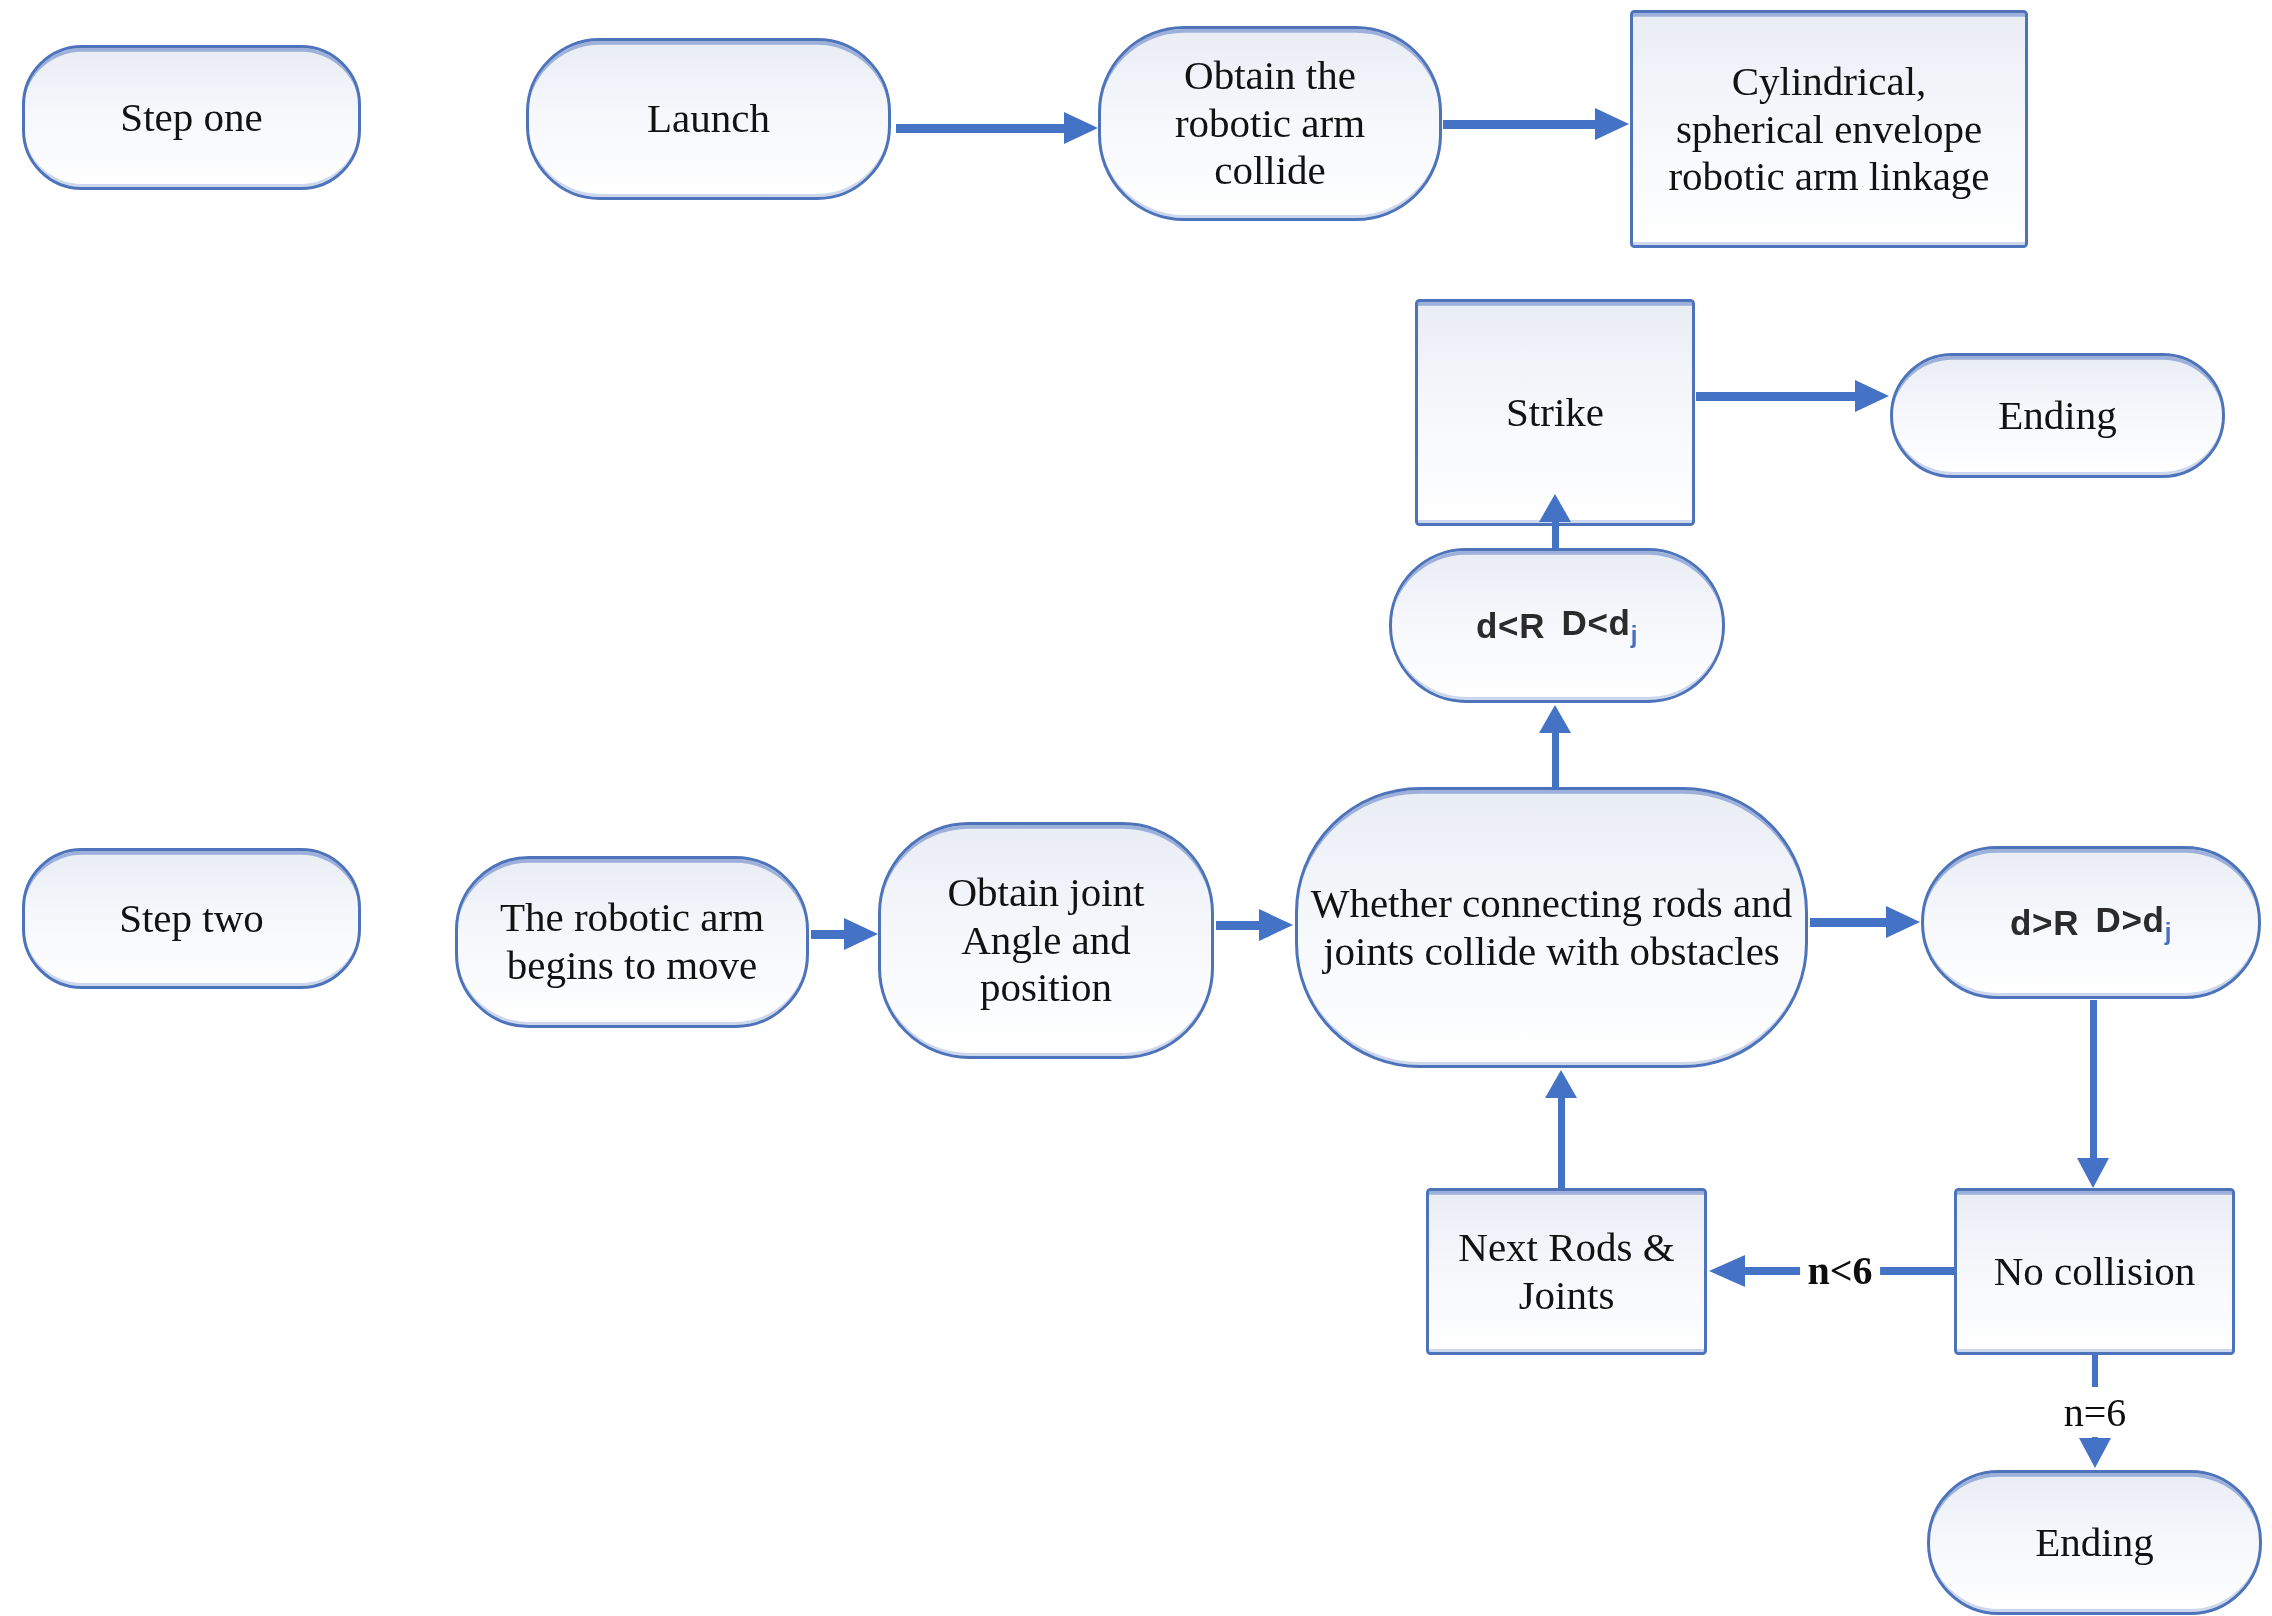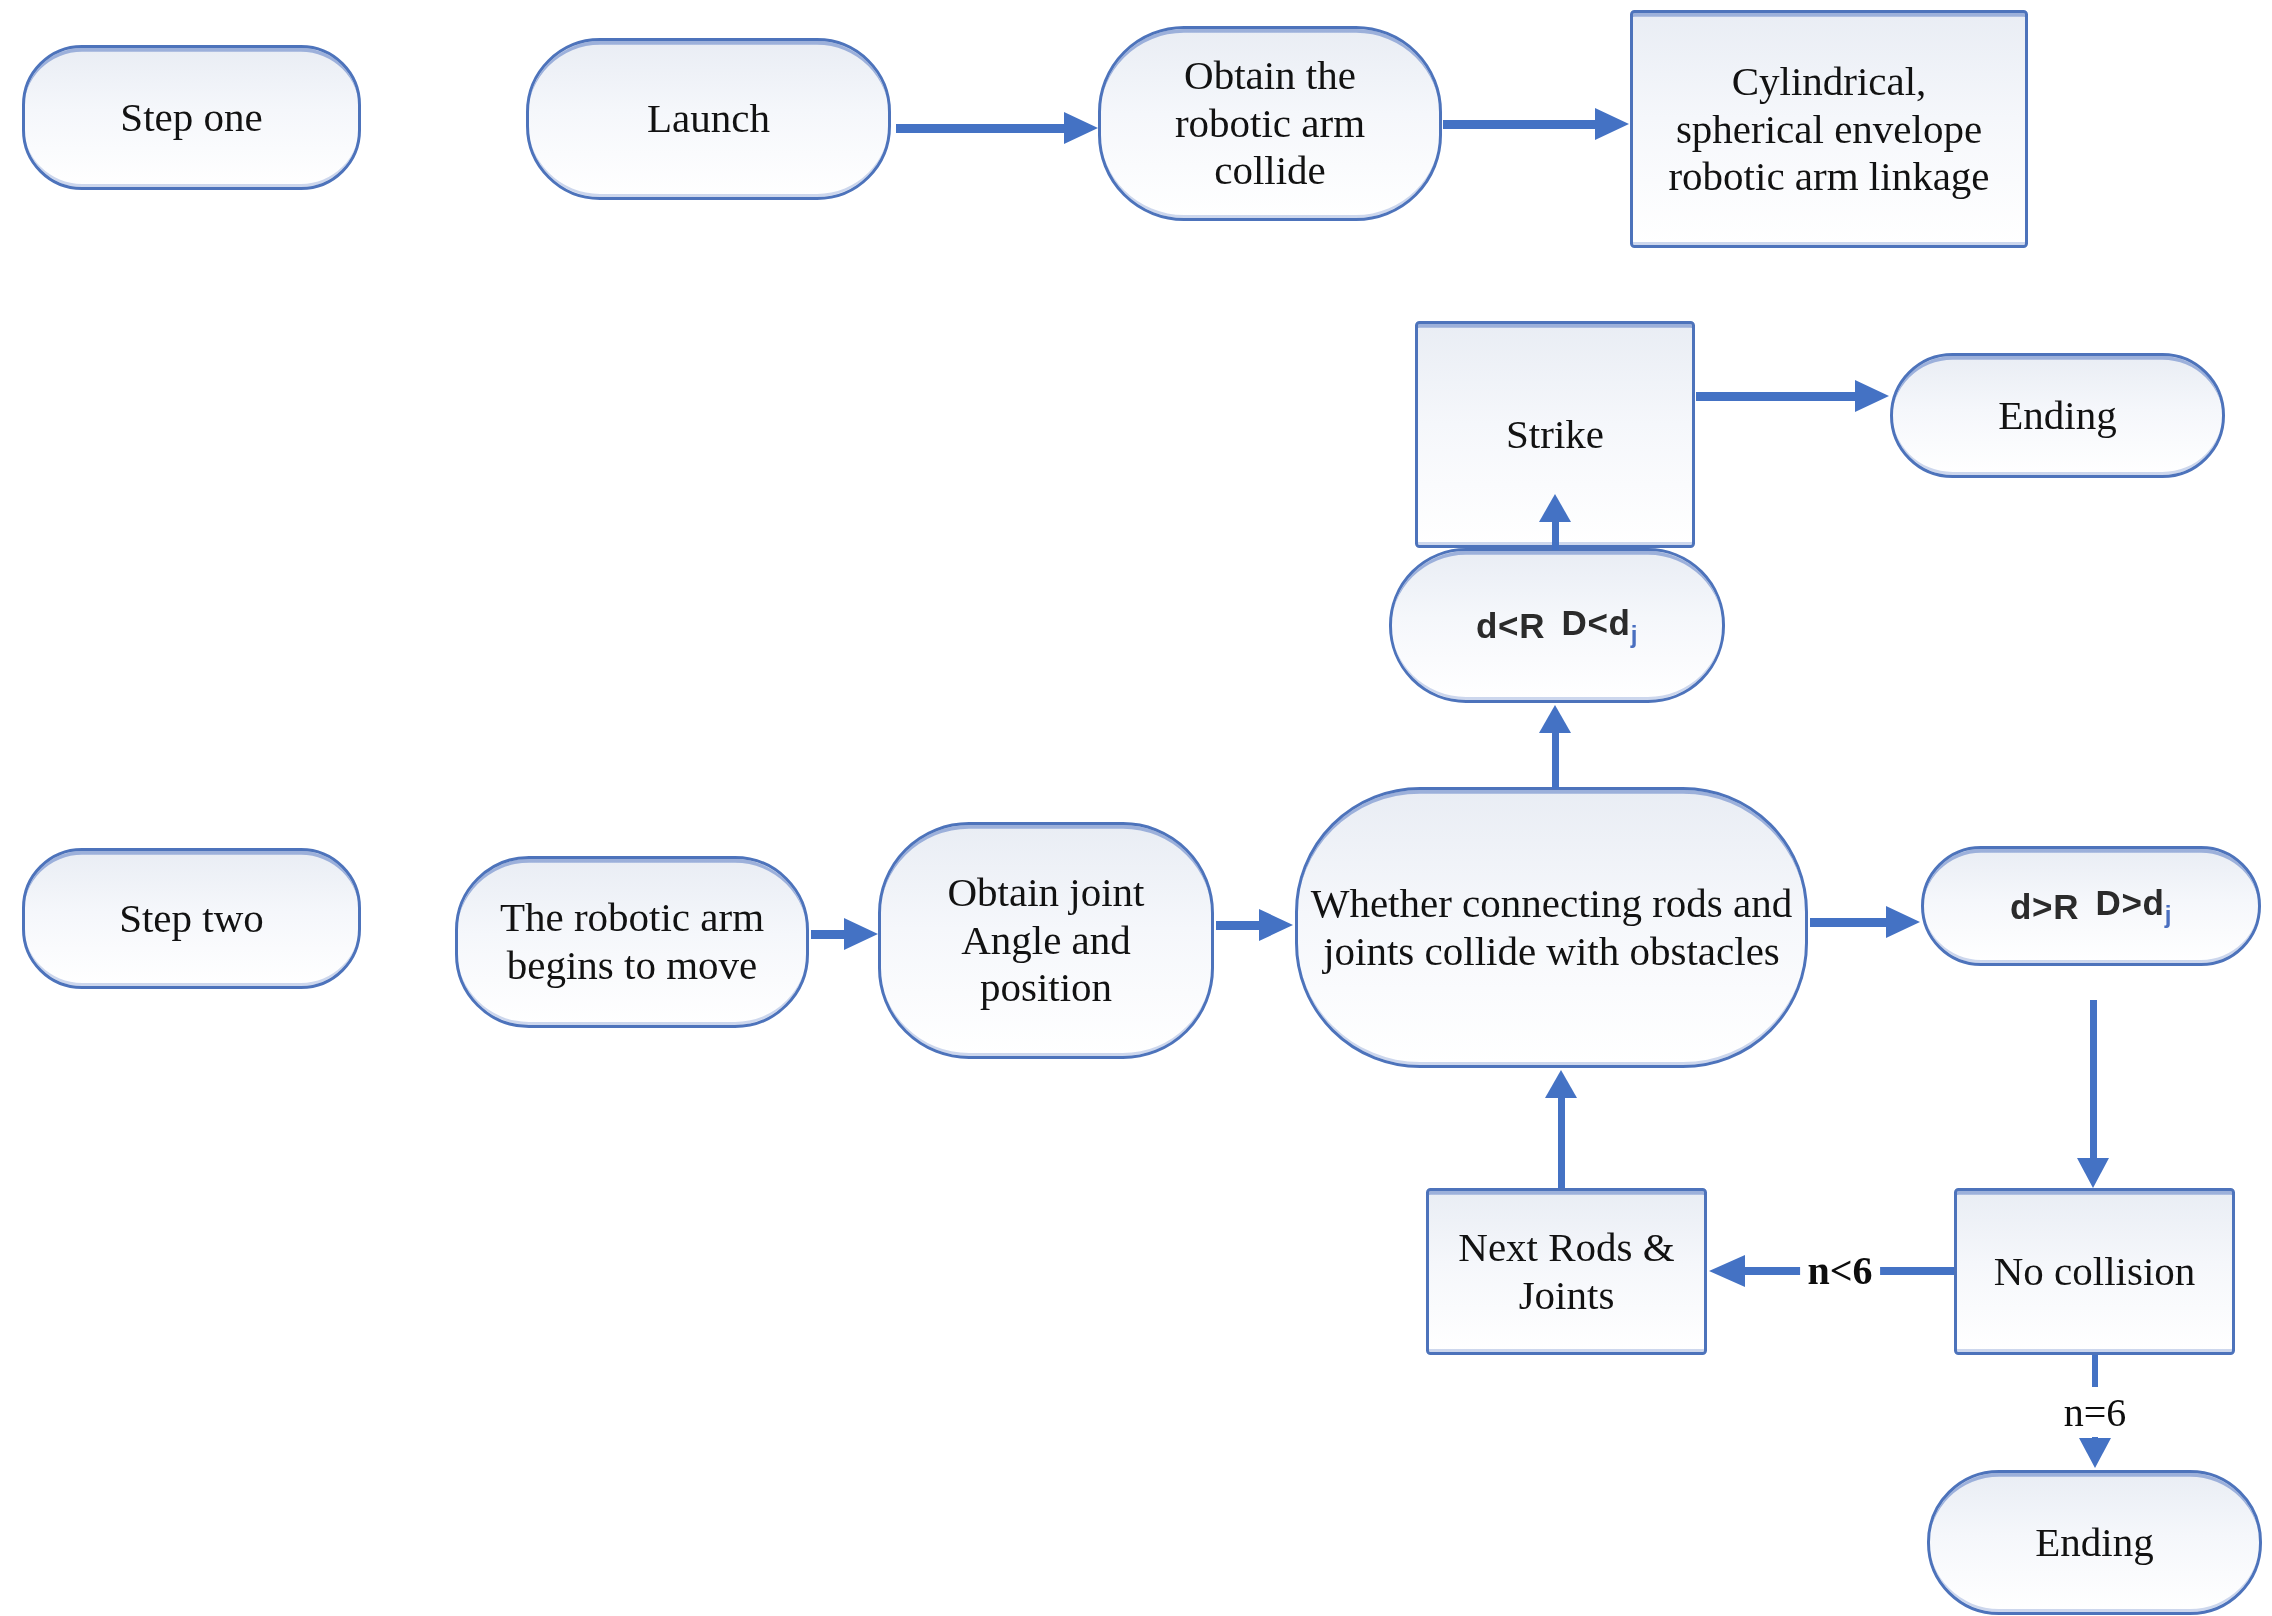--- a/index.html
+++ b/index.html
@@ -34,28 +34,28 @@
     font-family:"Liberation Sans","DejaVu Sans",sans-serif;
     font-weight:600;font-size:35px;line-height:1.0;color:#2b2b2b;
     flex-direction:row;gap:16.4px;letter-spacing:0.7px;
   }
   .cond sub{font-size:24px;color:#4a6fc0;font-weight:700;}
   
   .n-step-one     {left:22px;  top:45px;   width:339px; height:145px; border-radius:60px;}
   .n-launch       {left:526px; top:38px;   width:365px; height:162px; border-radius:74px;}
   .n-obtain-status{left:1098px;top:26px;   width:344px; height:195px; border-radius:86px; padding:0 22px;}
   .n-linkage      {left:1630px;top:10.4px;   width:398px; height:238px; padding:0 33px;}
-  .n-strike       {left:1415px;top:299px;  width:280px; height:227px;margin-top:22px;}
+  .n-strike       {left:1415px;top:299px;  width:280px; height:227px;}
   .n-ending-top   {left:1890px;top:353px;  width:335px; height:125px; border-radius:63px;}
   .n-cond-strike  {left:1389px;top:548px;  width:336px; height:155px; border-radius:77px;}
   .n-step-two     {left:22px;  top:848px; width:339px; height:141px; border-radius:60px;}
   .n-begin-move   {left:455px; top:856px; width:354px; height:172px; border-radius:74px; padding:14px 11px;}
   .n-obtain-joint {left:878px;top:822px; width:336px; height:237px; border-radius:91px; padding:0 45px;}
   .n-whether      {left:1295px;top:787px; width:513px; height:281px; border-radius:125px; padding:0 7.4px;align-items:center;}
-  .n-cond-pass    {left:1921px;top:846px; width:340px; height:120px; border-radius:76px;}
+  .n-cond-pass    {left:1921px;top:846px; width:340px; height:153px; border-radius:76px;}
   .n-next-rods    {left:1426px;top:1188px; width:281px; height:167px; padding:0 7.4px;}
   .n-no-collision {left:1954px;top:1188px; width:281px; height:167px;}
   .n-ending-bottom{left:1927px;top:1470px; width:335px; height:145px; border-radius:72px;}
   
   .aline{position:absolute;background:var(--accent);}
   .ahead{position:absolute;width:0;height:0;}
   .ahead.right{border-top:16.4px solid transparent;border-bottom:16.4px solid transparent;border-left:34px solid var(--accent);}
   .ahead.left {border-top:16.4px solid transparent;border-bottom:16.4px solid transparent;border-right:36px solid var(--accent);}
   .ahead.up   {border-left:16.4px solid transparent;border-right:16.4px solid transparent;border-bottom:28px solid var(--accent);}
   .ahead.down {border-left:16.4px solid transparent;border-right:16.4px solid transparent;border-top:30px solid var(--accent);}

